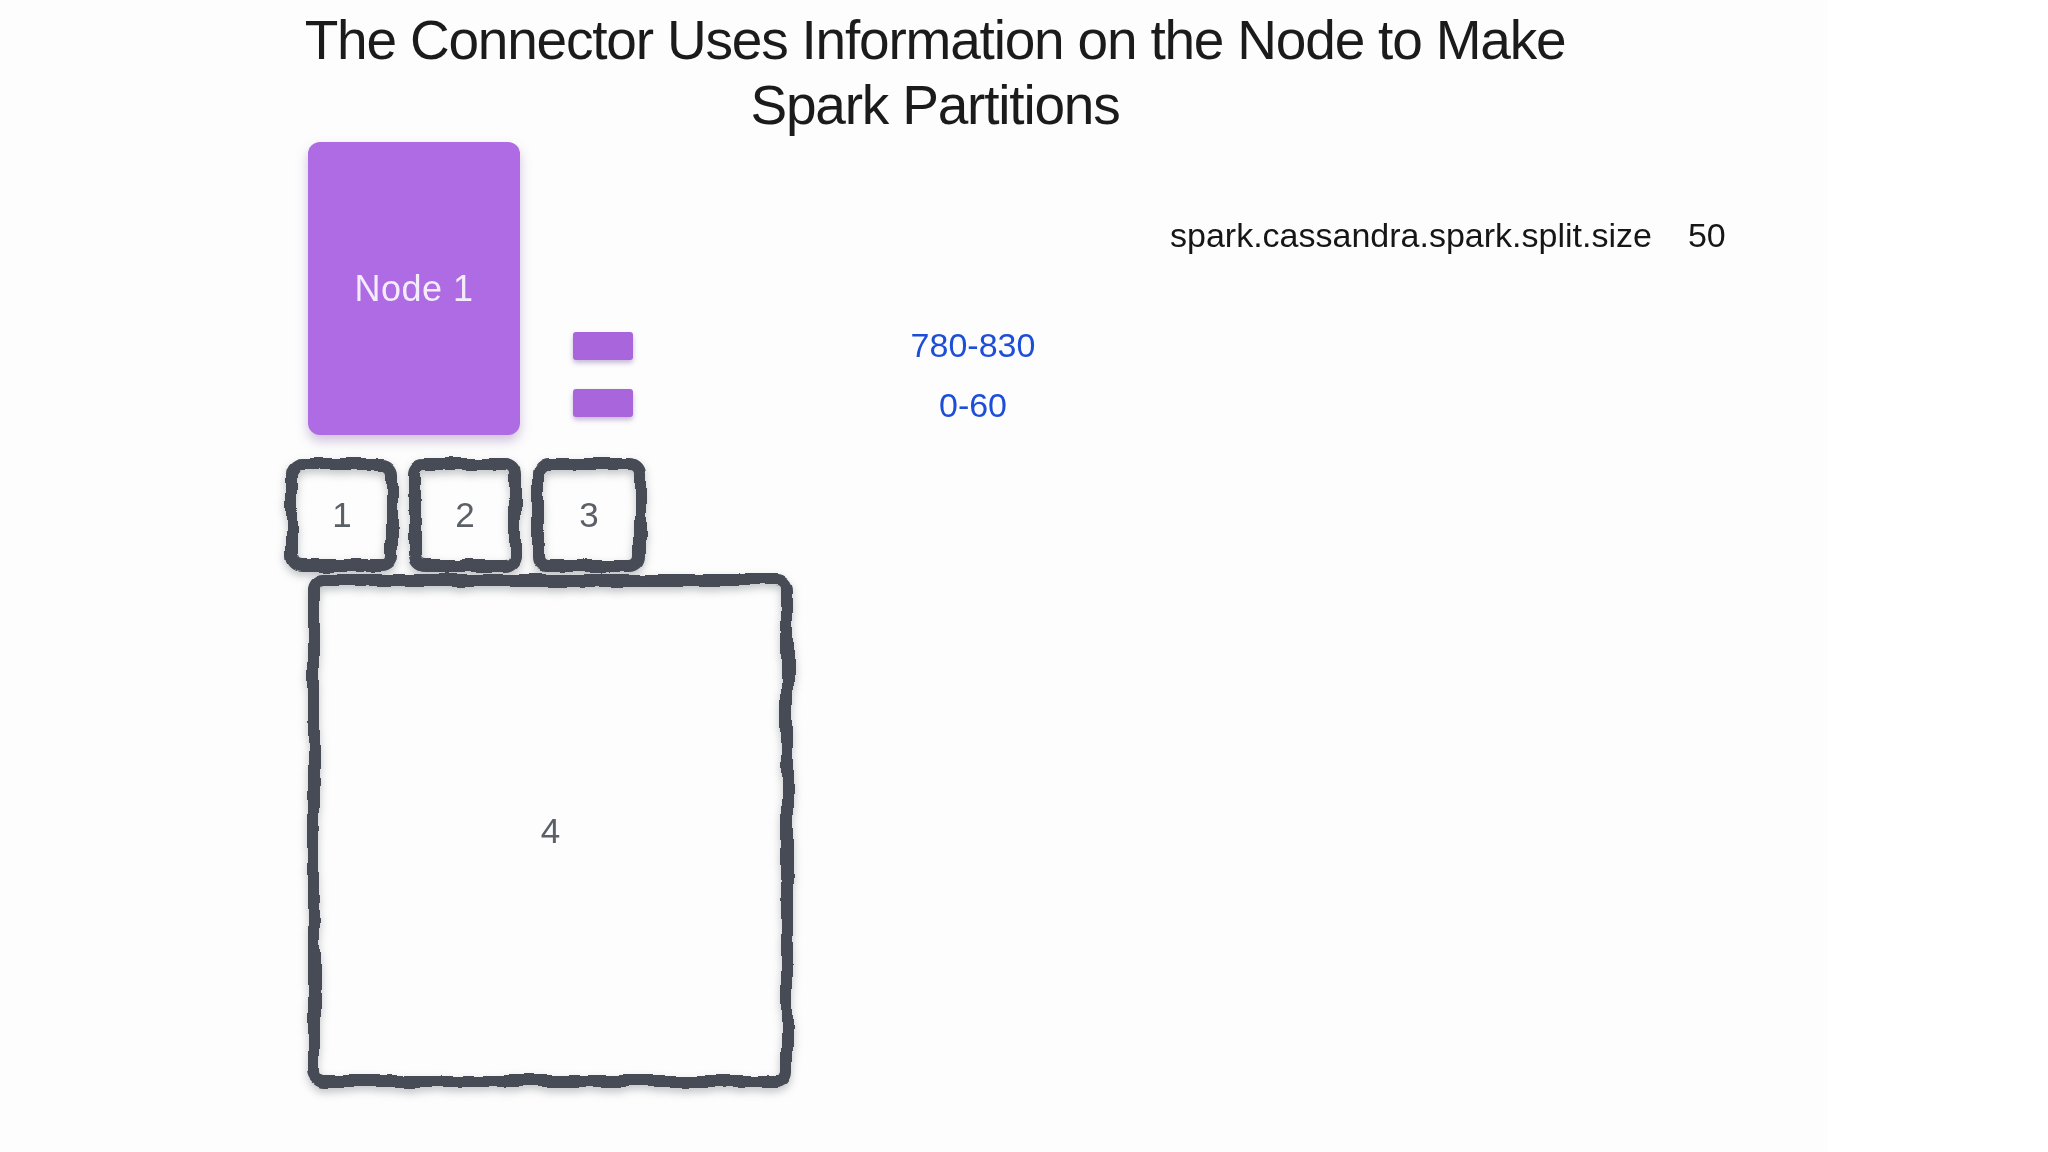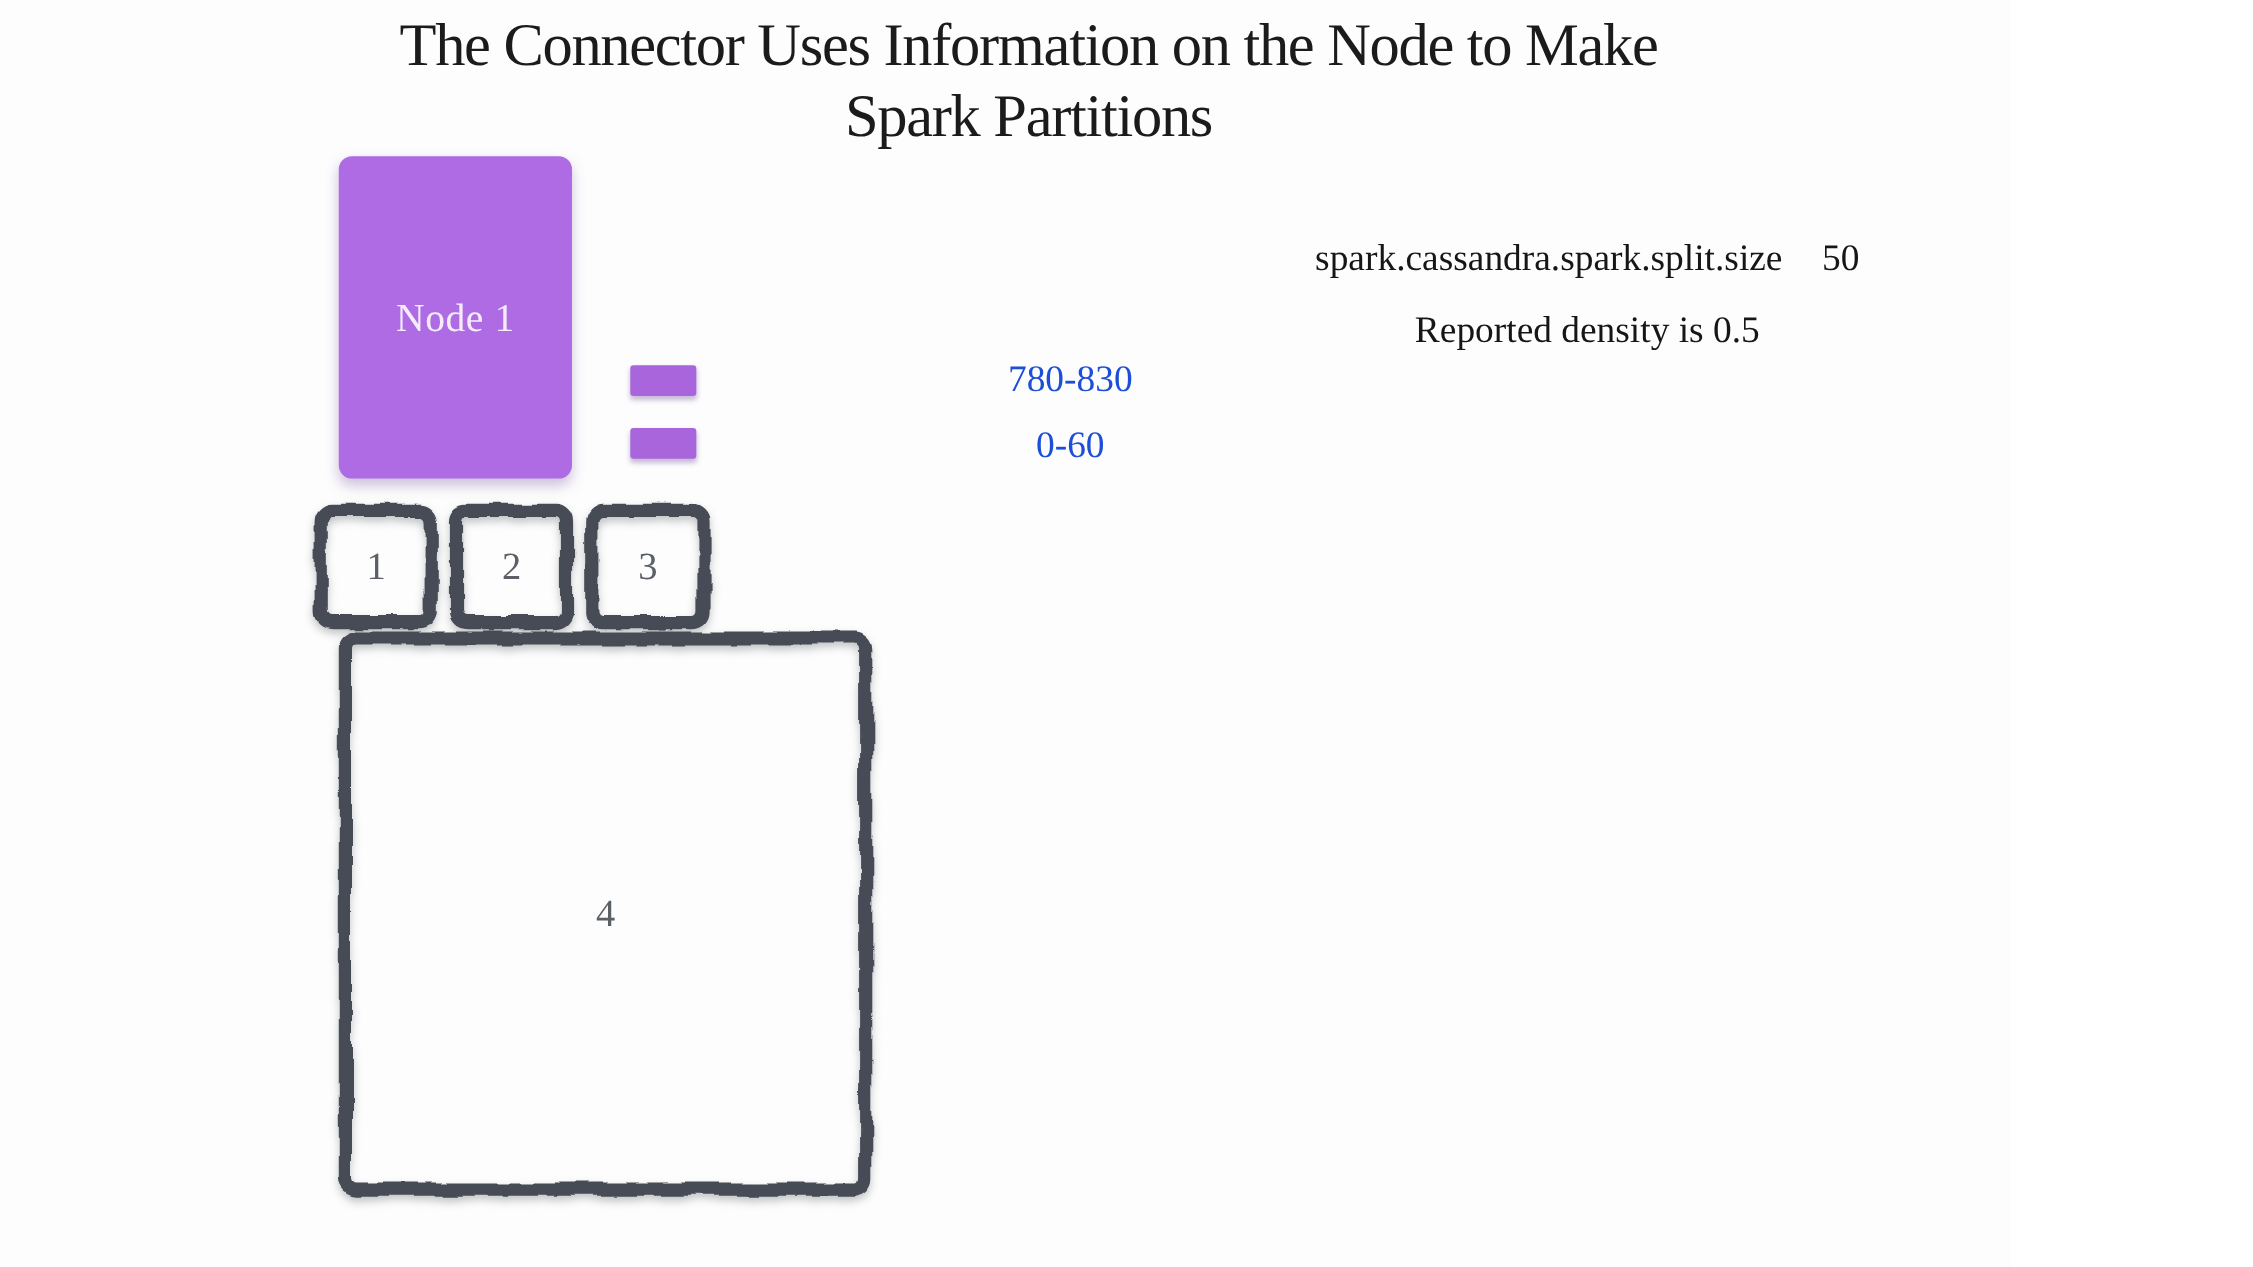--- a/index.html
+++ b/index.html
@@ -4,21 +4,21 @@
 <style>
   html, body { margin: 0; padding: 0; }
   body { width: 2048px; height: 1152px; }
 
   .slide {
     position: relative;
     width: 1828px;
     height: 1152px;
     background: var(--background, #fdfdfd);
     overflow: hidden;
-    font-family: Liberation Serif, serif;
+    font-family: Liberation Sans, sans-serif;
     color: #1b1b1b;
   }
 
   .title {
     position: absolute;
     top: 8px;
     left: 42px;
     right: 0;
     text-align: center;
     font-size: 55px;
@@ -146,21 +146,20 @@
   <div class="chip chip-1"></div>
   <div class="chip chip-2"></div>
 
   <div class="range-label range-1">780-830</div>
   <div class="range-label range-2">0-60</div>
 
   <div class="config">
     <div>
       <span>spark.cassandra.spark.split.size</span><span class="value">50</span>
     </div>
-    <div class="density">Reported density is 0.5</div>
   </div>
 
   <div class="sketch p1">
     <svg width="116" height="118" viewBox="0 0 116 118">
       <rect class="sketch-rect" x="8" y="8" width="100" height="102" rx="10" filter="url(#rough-a)"></rect>
     </svg>
     <span class="num">1</span>
   </div>
 
   <div class="sketch p2">

